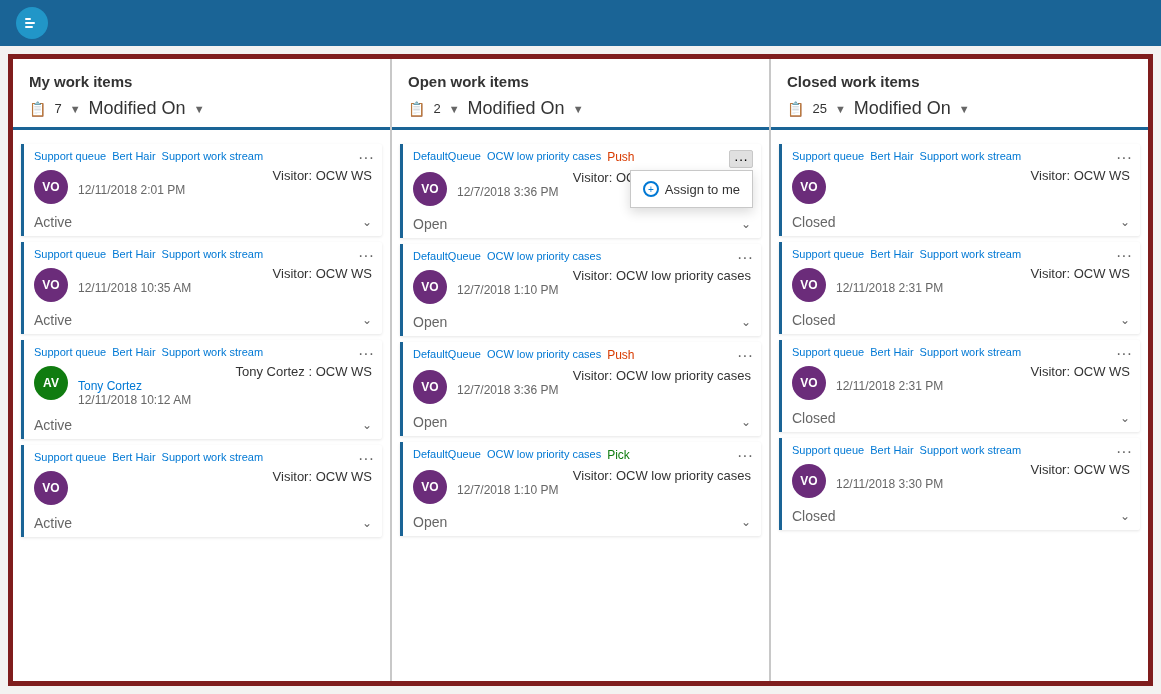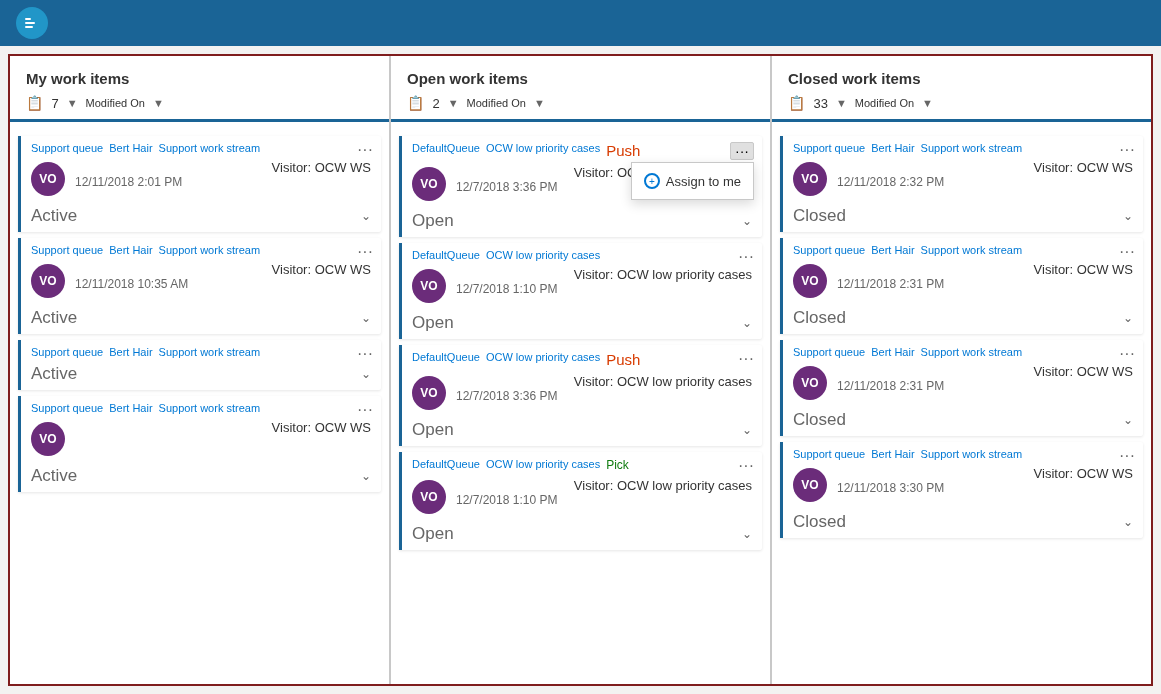--- a/index.html
+++ b/index.html
@@ -26,21 +26,21 @@
       font-weight: 400;
       display: flex; align-items: center; gap: 6px;
     }
     .app-title-chevron { color: white; font-size: 12px; }
 
     .dashboard {
       display: flex;
       gap: 0;
       padding: 0;
       background: white;
-      border: 2px solid #7f1d1d;
+      border: 5px solid #7f1d1d;
       margin: 8px;
       height: calc(100vh - 62px);
       overflow: hidden;
     }
 
     .column {
       flex: 1;
       display: flex;
       flex-direction: column;
       border-right: 2px solid #c8c8c8;
@@ -59,21 +59,21 @@
       margin-bottom: 8px;
     }
     .column-controls {
       display: flex;
       align-items: center;
       gap: 8px;
     }
     .col-icon { color: #666; font-size: 14px; }
     .col-count { font-size: 13px; color: #333; }
     .col-sort-arrow { color: #666; font-size: 11px; }
-    .col-sort-label { font-size: 11px; color: #333; }
+    .col-sort-label { font-size: 18px; color: #333; }
     .col-sort-chevron { color: #666; font-size: 11px; }
 
     .column-body {
       flex: 1;
       overflow-y: auto;
       padding: 8px 0;
     }
 
     .work-item {
       border-left: 3px solid #1a6496;
@@ -90,21 +90,21 @@
       gap: 6px;
       padding: 6px 10px 2px;
       flex-wrap: wrap;
     }
     .tag {
       font-size: 11px;
       color: #0078d4;
       cursor: pointer;
     }
     .tag-push {
-      font-size: 15px;
+      font-size: 12px;
       color: #d83b01;
       font-weight: 500;
     }
     .tag-pick {
       font-size: 12px;
       color: #107c10;
       font-weight: 500;
     }
     .item-menu {
       position: absolute;
@@ -151,21 +151,21 @@
       color: #666;
     }
 
     .item-footer {
       display: flex;
       align-items: center;
       justify-content: space-between;
       padding: 4px 10px 6px;
     }
     .item-status {
-      font-size: 17px;
+      font-size: 14px;
       color: #666;
     }
     .item-chevron {
       color: #666;
       font-size: 12px;
       cursor: pointer;
     }
 
     
     .popup-menu {
@@ -277,20 +277,28 @@
             <span class="item-chevron">⌄</span>
           </div>
         </div>
         <div class="work-item">
           <div class="item-tags">
             <span class="tag">Support queue</span>
             <span class="tag">Bert Hair</span>
             <span class="tag">Support work stream</span>
           </div>
           <span class="item-menu">···</span>
+          <div class="item-body">
+            <div class="avatar avatar-green">AV</div>
+            <div class="item-info">
+              <div class="item-title">Tony Cortez : OCW WS</div>
+              <div class="item-subtitle">Tony Cortez</div>
+              <div class="item-date">12/11/2018 10:12 AM</div>
+            </div>
+          </div>
           <div class="item-footer">
             <span class="item-status">Active</span>
             <span class="item-chevron">⌄</span>
           </div>
         </div>
         <div class="work-item">
           <div class="item-tags">
             <span class="tag">Support queue</span>
             <span class="tag">Bert Hair</span>
             <span class="tag">Support work stream</span>
@@ -402,39 +410,38 @@
             <span class="item-chevron">⌄</span>
           </div>
         </div>
       </div>
     </div>
     <div class="column">
       <div class="column-header">
         <div class="column-title">Closed work items</div>
         <div class="column-controls">
     <span class="col-icon">📋</span>
-    <span class="col-count">33</span>
+    <span class="col-count">25</span>
     <span class="col-sort-arrow">▼</span>
     <span class="col-sort-label">Modified On</span>
     <span class="col-sort-chevron">▼</span>
   </div>
       </div>
       <div class="column-body">
         <div class="work-item">
           <div class="item-tags">
             <span class="tag">Support queue</span>
             <span class="tag">Bert Hair</span>
             <span class="tag">Support work stream</span>
           </div>
           <span class="item-menu">···</span>
           <div class="item-body">
             <div class="avatar avatar-purple">VO</div>
             <div class="item-info">
               <div class="item-title">Visitor: OCW WS</div>
-              <div class="item-date">12/11/2018 2:32 PM</div>
             </div>
           </div>
           <div class="item-footer">
             <span class="item-status">Closed</span>
             <span class="item-chevron">⌄</span>
           </div>
         </div>
         <div class="work-item">
           <div class="item-tags">
             <span class="tag">Support queue</span>

